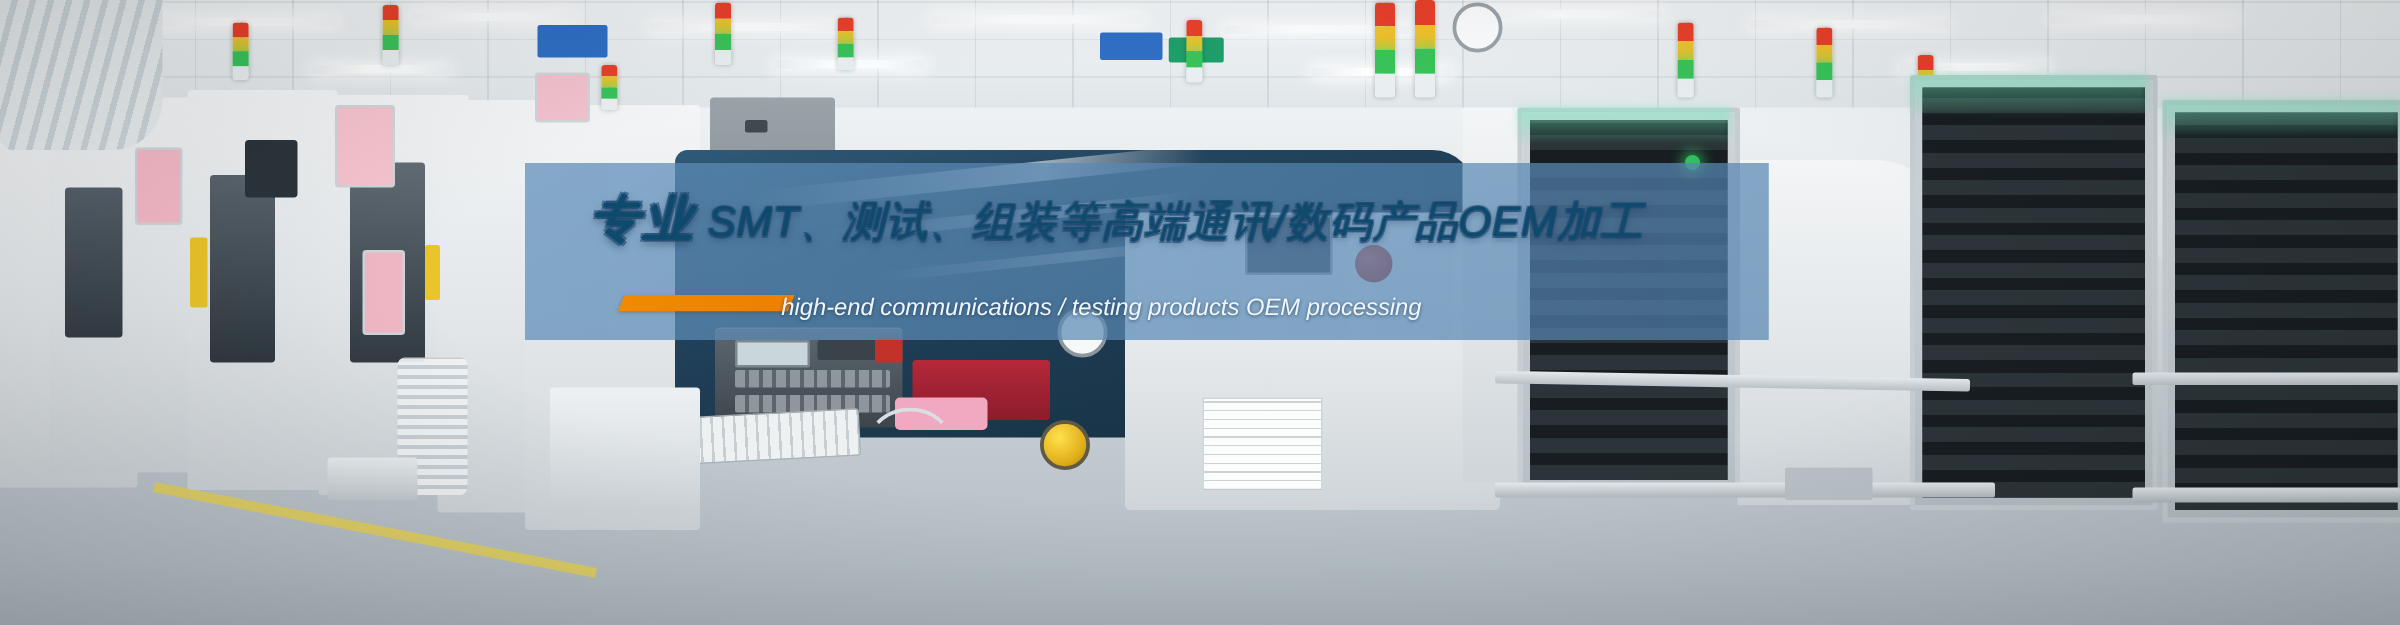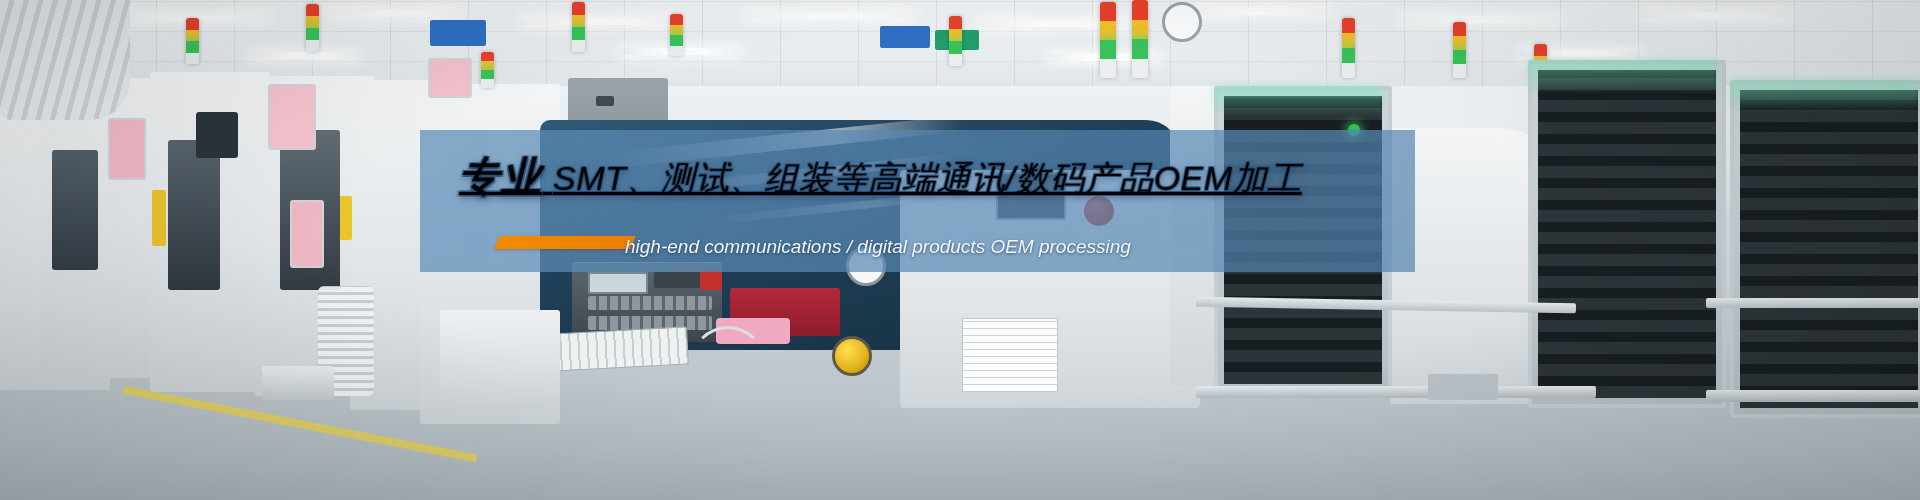--- a/index.html
+++ b/index.html
@@ -92,30 +92,29 @@
   #overlay{
     position:absolute;
     left:420px;top:130px;width:995px;height:142px;
     background:rgba(86,135,180,.62);
     backdrop-filter:saturate(.85);
   }
   #overlay .ov-tint{position:absolute;inset:0;background:linear-gradient(90deg,rgba(104,150,190,.30),rgba(70,118,165,.18));}
 
   
   .headline{
-    position:absolute;left:39px;top:26px;
-    white-space:nowrap;color:#000000;
+    position:absolute;left:52px;top:26px;
+    white-space:nowrap;color:#0c4a6e;
     font-size:34px;line-height:1;
     font-style:italic;
     text-shadow:
       -1px -1px 0 rgba(30,70,110,.55), 1px -1px 0 rgba(30,70,110,.55),
       -1px  1px 0 rgba(30,70,110,.55), 1px  1px 0 rgba(30,70,110,.55),
       0 2px 6px rgba(18,46,76,.55);
     letter-spacing:.5px;
-    text-decoration:underline;
   }
   .headline .kw{font-weight:bold;font-size:40px;letter-spacing:2px;
     text-shadow:-1.5px -1.5px 0 rgba(30,70,110,.6), 1.5px -1.5px 0 rgba(30,70,110,.6),
       -1.5px 1.5px 0 rgba(30,70,110,.6), 1.5px 1.5px 0 rgba(30,70,110,.6),
       0 3px 7px rgba(18,46,76,.6);}
   .headline .rest{font-weight:normal;}
 
   
   .sub{
     position:absolute;color:#f1f6fa;font-style:italic;
@@ -339,16 +338,16 @@
     <div class="ov-tint"></div>
 
     <div class="headline">
       <span class="kw">专业</span>
       <span class="rest">SMT、测试、组装等高端通讯/数码产品OEM加工</span>
     </div>
 
 
     <div class="accent"></div>
 
-    <div class="sub sub-2">high-end communications / digital products OEM processing</div>
+    <div class="sub sub-2">high-end communications / testing products OEM processing</div>
   </div>
 
 </div>
 
 </body></html>

